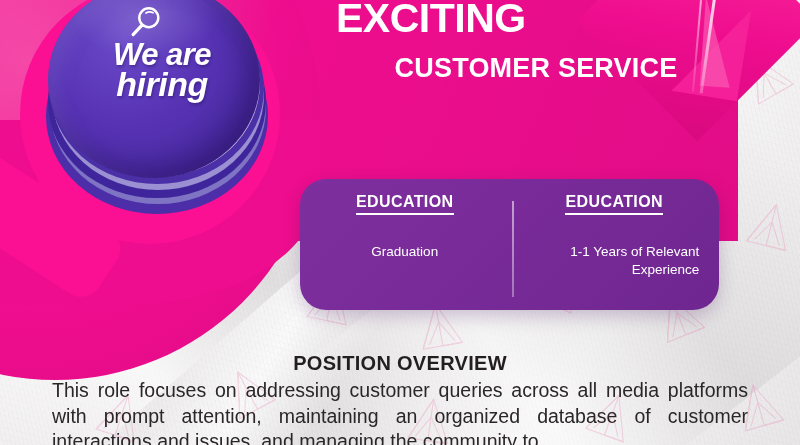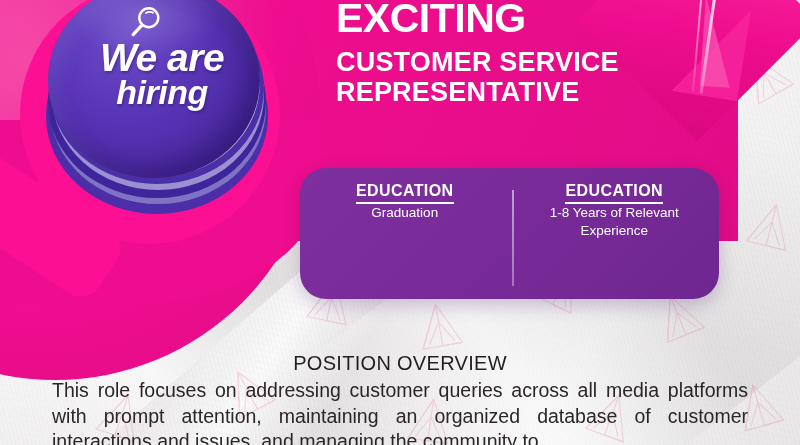--- a/index.html
+++ b/index.html
@@ -115,60 +115,60 @@
   .disc-gloss{
     position:absolute;left:22px;top:6px;width:150px;height:70px;border-radius:50%;
     background:radial-gradient(ellipse at 50% 40%, rgba(255,255,255,.16), rgba(255,255,255,0) 70%);
   }
   .badge-mag{position:absolute;left:78px;top:22px;width:38px;height:38px;}
   .badge-text{
     position:absolute;left:0;top:58px;width:228px;text-align:center;
     color:#fff;font-weight:bold;font-style:italic;line-height:.94;
     letter-spacing:-.5px;text-shadow:1px 2px 3px rgba(30,10,70,.35);
   }
-  .badge-text .l1{font-size:39px;display:block;}
+  .badge-text .l1{font-size:31px;display:block;}
   .badge-text .l2{font-size:34px;display:block;}
 
   
   .headline{position:absolute;left:336px;top:-2px;width:400px;color:#fff;}
   .hl-1,.hl-2{
     font-weight:bold;font-size:41px;line-height:1.02;letter-spacing:-.5px;
     display:block;
   }
   .hl-3,.hl-4{
     font-weight:bold;font-size:27px;line-height:1.12;letter-spacing:.2px;display:block;
   }
-  .hl-3{margin-top:7px;}
+  .hl-3{margin-top:13px;text-align:center;}
 
   
   .card{
-    position:absolute;left:300px;top:168px;width:419px;height:131px;
+    position:absolute;left:300px;top:179px;width:419px;height:131px;
     border-radius:26px;
     background:linear-gradient(135deg,#7e2f9e 0%, #782b98 48%, #6f2690 100%);
     box-shadow:0 6px 18px rgba(60,10,90,.22);
   }
   .card-cols{display:flex;height:100%;}
   .card-col{flex:1;display:flex;flex-direction:column;align-items:center;padding-top:14px;}
   .card-h{
     color:#fff;font-weight:bold;font-size:16px;letter-spacing:.4px;
     border-bottom:2.5px solid #fff;padding-bottom:2px;
   }
   .card-v{
-    color:#fff;font-size:13.5px;line-height:1.35;text-align:center;margin-top:0;
+    color:#fff;font-size:13.5px;line-height:1.35;text-align:right;margin-top:28px;
     max-width:170px;
   }
   .card-div{
     position:absolute;left:212px;top:22px;width:2px;height:96px;
     background:linear-gradient(180deg,rgba(255,255,255,.55),rgba(255,255,255,.35));
   }
 
   
   .ov-title{
     position:absolute;left:0;top:352px;width:800px;text-align:center;
-    color:#231f20;font-weight:normal;font-size:20px;letter-spacing:.3px;
+    color:#231f20;font-weight:bold;font-size:20px;letter-spacing:.3px;
   }
   .ov-body{
     position:absolute;left:52px;top:378px;width:696px;
     color:#2b2729;font-size:19.5px;line-height:1.32;
     text-align:justify;text-justify:inter-word;
   }
 </style>
 </head>
 <body>
 
@@ -244,32 +244,31 @@
           <span class="l1">We are</span>
           <span class="l2">hiring</span>
         </div>
       </div>
     </div>
   </div>
 
   <div class="headline">
     <span class="hl-1">EXCITING</span>
     <span class="hl-3">CUSTOMER SERVICE</span>
-    <span class="hl-4">REPRESENTATIVE</span>
   </div>
 
   <div class="card">
     <div class="card-cols">
       <div class="card-col">
         <div class="card-h">EDUCATION</div>
         <div class="card-v">Graduation</div>
       </div>
       <div class="card-col">
         <div class="card-h">EDUCATION</div>
-        <div class="card-v">1-8 Years of Relevant Experience</div>
+        <div class="card-v">1-1 Years of Relevant Experience</div>
       </div>
     </div>
     <div class="card-div"></div>
   </div>
 
   <div class="ov-title">POSITION OVERVIEW</div>
   <div class="ov-body">This role focuses on addressing customer queries across all media platforms with prompt attention, maintaining an organized database of customer interactions and issues, and managing the community to</div>
 
 </div>
 

